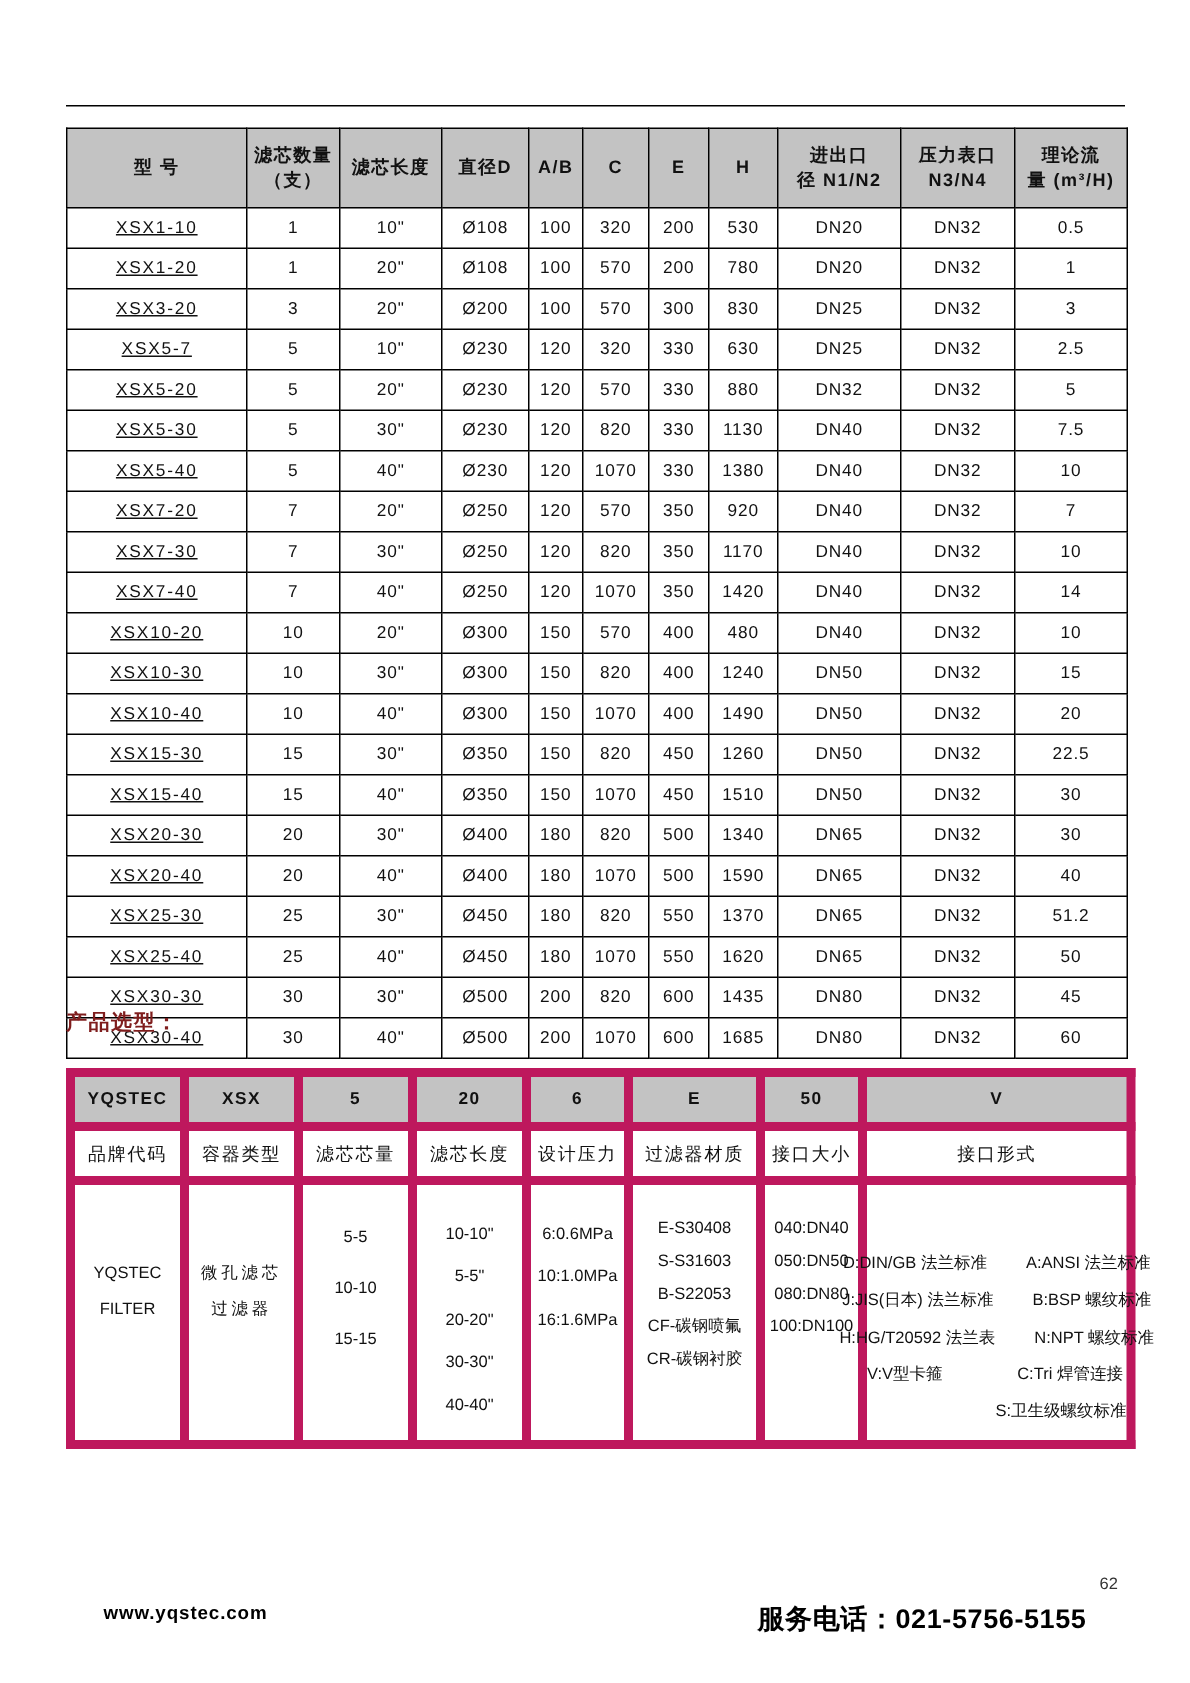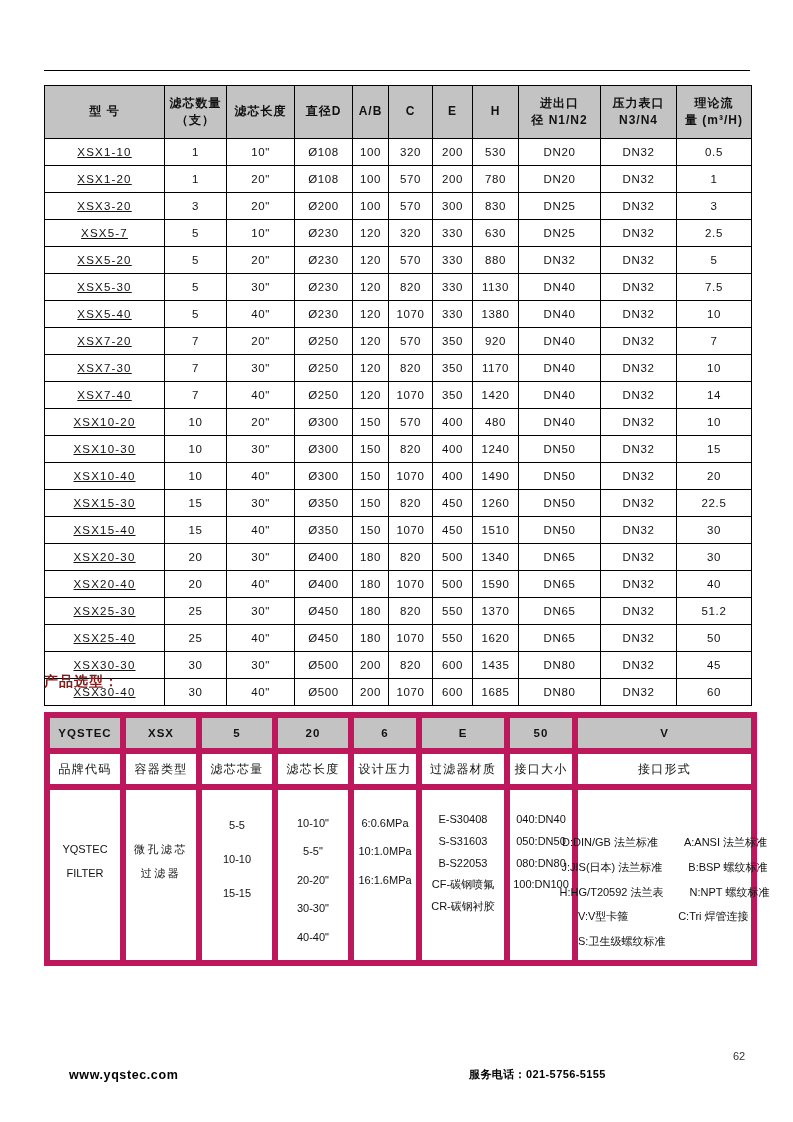--- a/index.html
+++ b/index.html
@@ -154,39 +154,39 @@
   .iface .row2 {
     display: flex;
     justify-content: center;
     gap: 26px;
     line-height: 2.25;
   }
   .iface .row2 > span { white-space: nowrap; }
   .iface .row2 .lcol { width: 120px; text-align: left; }
   .iface .row2 .rcol { width: 118px; text-align: left; }
   .iface .row1 {
-    text-align: left;
+    text-align: right;
     line-height: 2.25;
   }
 
   
   .footer-site {
     position: absolute;
     left: 69px;
     top: 1068px;
     font-size: 12.5px;
     font-weight: bold;
     letter-spacing: 0.6px;
     color: #000;
   }
   .footer-tel {
     position: absolute;
-    left: 469px;
+    left: 505px;
     top: 1067px;
-    font-size: 11px;
+    font-size: 18px;
     font-weight: bold;
     letter-spacing: 0.4px;
     color: #000;
   }
   .page-num {
     position: absolute;
     left: 733px;
     top: 1050px;
     font-size: 11px;
     color: #333;

